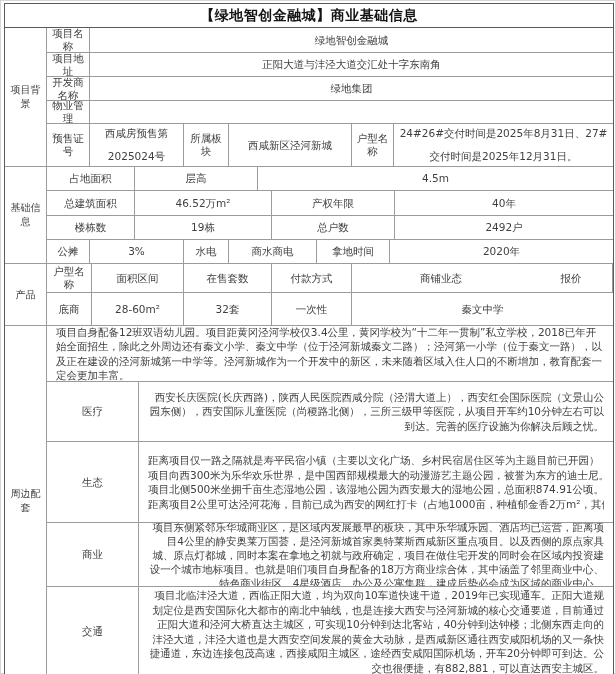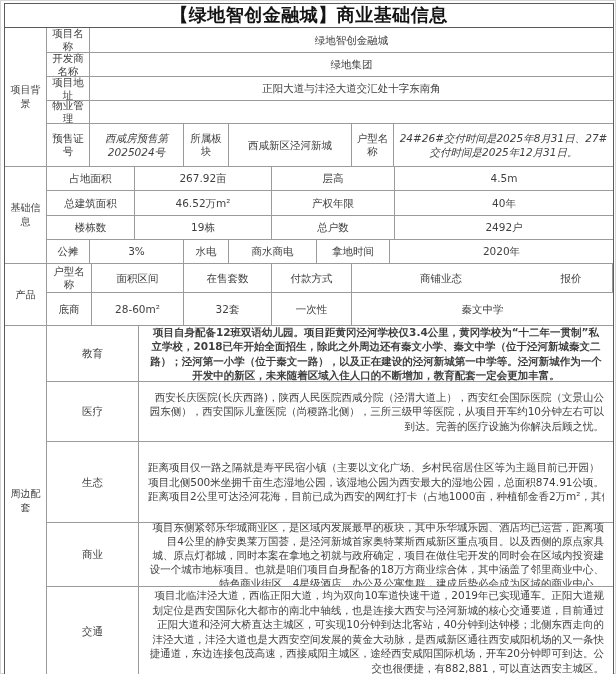--- a/index.html
+++ b/index.html
@@ -1,58 +1,58 @@
 <!DOCTYPE html>
 <html><head>
 <meta charset="utf-8">
 <style>
   html,body{margin:0;padding:0;background:#ffffff;}
   body{width:616px;height:674px;font-family:"DejaVu Sans",sans-serif;}
   .page{position:relative;width:616px;height:674px;box-sizing:border-box;border:1px solid #d6d6d6;background:#fff;}
   .tbl{position:absolute;left:3px;top:2px;width:610px;box-sizing:border-box;border:1px solid #5a5a5a;background:#fff;}
-  .title{height:23px;line-height:22px;text-align:center;font-weight:bold;font-size:18px;color:#141414;border-bottom:1px solid #5a5a5a;letter-spacing:0.5px;overflow:hidden;white-space:nowrap;}
+  .title{height:23px;line-height:22px;text-align:center;font-weight:bold;font-size:14px;color:#141414;border-bottom:1px solid #5a5a5a;letter-spacing:0.5px;overflow:hidden;white-space:nowrap;}
   .section{display:flex;}
   .cat{flex:0 0 42px;width:42px;box-sizing:border-box;display:flex;align-items:center;justify-content:center;
        font-size:10px;color:#3f3f3f;border-right:1px solid #9b9b9b;border-bottom:1px solid #9b9b9b;text-align:center;padding:0 1px;}
   .rows{flex:1;display:flex;flex-direction:column;min-width:0;}
   .row{display:flex;}
   .c{box-sizing:border-box;flex:0 0 auto;border-right:1px solid #9b9b9b;border-bottom:1px solid #9b9b9b;
      display:flex;align-items:center;justify-content:center;font-size:10.5px;color:#3f3f3f;
      text-align:center;padding:1px 3px;line-height:13px;overflow:hidden;}
   .grow{flex:1 1 auto;min-width:0;}
   .nr{border-right:none;}
   .nb{border-bottom:none;}
   .para{flex-direction:column;justify-content:center;align-items:stretch;text-align:right;
         padding:4px 9px;font-size:10.5px;line-height:14.5px;}
-  .para.center{text-align:center;font-weight:bold;}
+  .para.center{text-align:left;}
   .eco-line{white-space:nowrap;overflow:hidden;}
-  .wrap2{line-height:14px;padding:2px 5px;font-style:italic;}
+  .wrap2{line-height:23px;padding:2px 5px;}
 </style>
 </head>
 <body>
 
 <div class="page">
   <div class="tbl">
 
     <div class="title">【绿地智创金融城】商业基础信息</div>
 
     <div class="section">
       <div class="cat">项目背景</div>
       <div class="rows">
         <div class="row" style="height:25px">
           <div class="c" style="width:43px">项目名称</div>
           <div class="c grow nr">绿地智创金融城</div>
         </div>
         <div class="row" style="height:24px">
+          <div class="c" style="width:43px">项目地址</div>
+          <div class="c grow nr">正阳大道与沣泾大道交汇处十字东南角</div>
+        </div>
+        <div class="row" style="height:24px">
           <div class="c" style="width:43px">开发商名称</div>
           <div class="c grow nr">绿地集团</div>
-        </div>
-        <div class="row" style="height:24px">
-          <div class="c" style="width:43px">项目地址</div>
-          <div class="c grow nr">正阳大道与沣泾大道交汇处十字东南角</div>
         </div>
         <div class="row" style="height:23px">
           <div class="c" style="width:43px">物业管理</div>
           <div class="c grow nr"></div>
         </div>
         <div class="row" style="height:43px">
           <div class="c" style="width:43px">预售证号</div>
           <div class="c wrap2" style="width:94px">西咸房预售第2025024号</div>
           <div class="c" style="width:45px">所属板块</div>
           <div class="c" style="width:123px">西咸新区泾河新城</div>
@@ -60,21 +60,20 @@
           <div class="c grow nr wrap2">24#26#交付时间是2025年8月31日、27#交付时间是2025年12月31日。</div>
         </div>
       </div>
     </div>
 
     <div class="section">
       <div class="cat">基础信息</div>
       <div class="rows">
         <div class="row" style="height:24px">
           <div class="c" style="width:88px">占地面积</div>
-          <div class="c" style="width:137px">267.92亩</div>
           <div class="c" style="width:123px">层高</div>
           <div class="c grow nr">4.5m</div>
         </div>
         <div class="row" style="height:25px">
           <div class="c" style="width:88px">总建筑面积</div>
           <div class="c" style="width:137px">46.52万m²</div>
           <div class="c" style="width:123px">产权年限</div>
           <div class="c grow nr">40年</div>
         </div>
         <div class="row" style="height:24px">
@@ -112,31 +111,31 @@
           <div class="c" style="width:80px">一次性</div>
           <div class="c grow nr">秦文中学</div>
         </div>
       </div>
     </div>
 
     <div class="section">
       <div class="cat nb">周边配套</div>
       <div class="rows">
         <div class="row" style="height:56px">
-          <div class="c" style="width:92px">教育</div>
           <div class="c grow nr para center">项目自身配备12班双语幼儿园。项目距黄冈泾河学校仅3.4公里，黄冈学校为“十二年一贯制”私立学校，2018已年开始全面招生，除此之外周边还有秦文小学、秦文中学（位于泾河新城秦文二路）；泾河第一小学（位于秦文一路），以及正在建设的泾河新城第一中学等。泾河新城作为一个开发中的新区，未来随着区域入住人口的不断增加，教育配套一定会更加丰富。</div>
         </div>
         <div class="row" style="height:60px">
           <div class="c" style="width:92px">医疗</div>
           <div class="c grow nr para">西安长庆医院(长庆西路)，陕西人民医院西咸分院（泾渭大道上），西安红会国际医院（文景山公园东侧），西安国际儿童医院（尚稷路北侧），三所三级甲等医院，从项目开车约10分钟左右可以到达。完善的医疗设施为你解决后顾之忧。</div>
         </div>
         <div class="row" style="height:81px">
           <div class="c" style="width:92px">生态</div>
           <div class="c grow nr para">
             <div class="eco-line">距离项目仅一路之隔就是寿平民宿小镇（主要以文化广场、乡村民宿居住区等为主题目前已开园）；</div>
+            <div class="eco-line">项目向西300米为乐华欢乐世界，是中国西部规模最大的动漫游艺主题公园，被誉为东方的迪士尼。</div>
             <div class="eco-line">项目北侧500米坐拥千亩生态湿地公园，该湿地公园为西安最大的湿地公园，总面积874.91公顷。</div>
             <div class="eco-line">距离项目2公里可达泾河花海，目前已成为西安的网红打卡（占地1000亩，种植郁金香2万m²，其他花卉、风信子等50余种）；</div>
           </div>
         </div>
         <div class="row" style="height:64px">
           <div class="c" style="width:92px">商业</div>
           <div class="c grow nr para" style="line-height:14px;padding:3px 9px">项目东侧紧邻乐华城商业区，是区域内发展最早的板块，其中乐华城乐园、酒店均已运营，距离项目4公里的静安奥莱万国荟，是泾河新城首家奥特莱斯西咸新区重点项目。以及西侧的原点家具城、原点灯都城，同时本案在拿地之初就与政府确定，项目在做住宅开发的同时会在区域内投资建设一个城市地标项目。也就是咱们项目自身配备的18万方商业综合体，其中涵盖了邻里商业中心、特色商业街区、4星级酒店、办公及公寓集群，建成后势必会成为区域的商业中心。</div>
         </div>
         <div class="row" style="height:89px">
           <div class="c nb" style="width:92px">交通</div>

